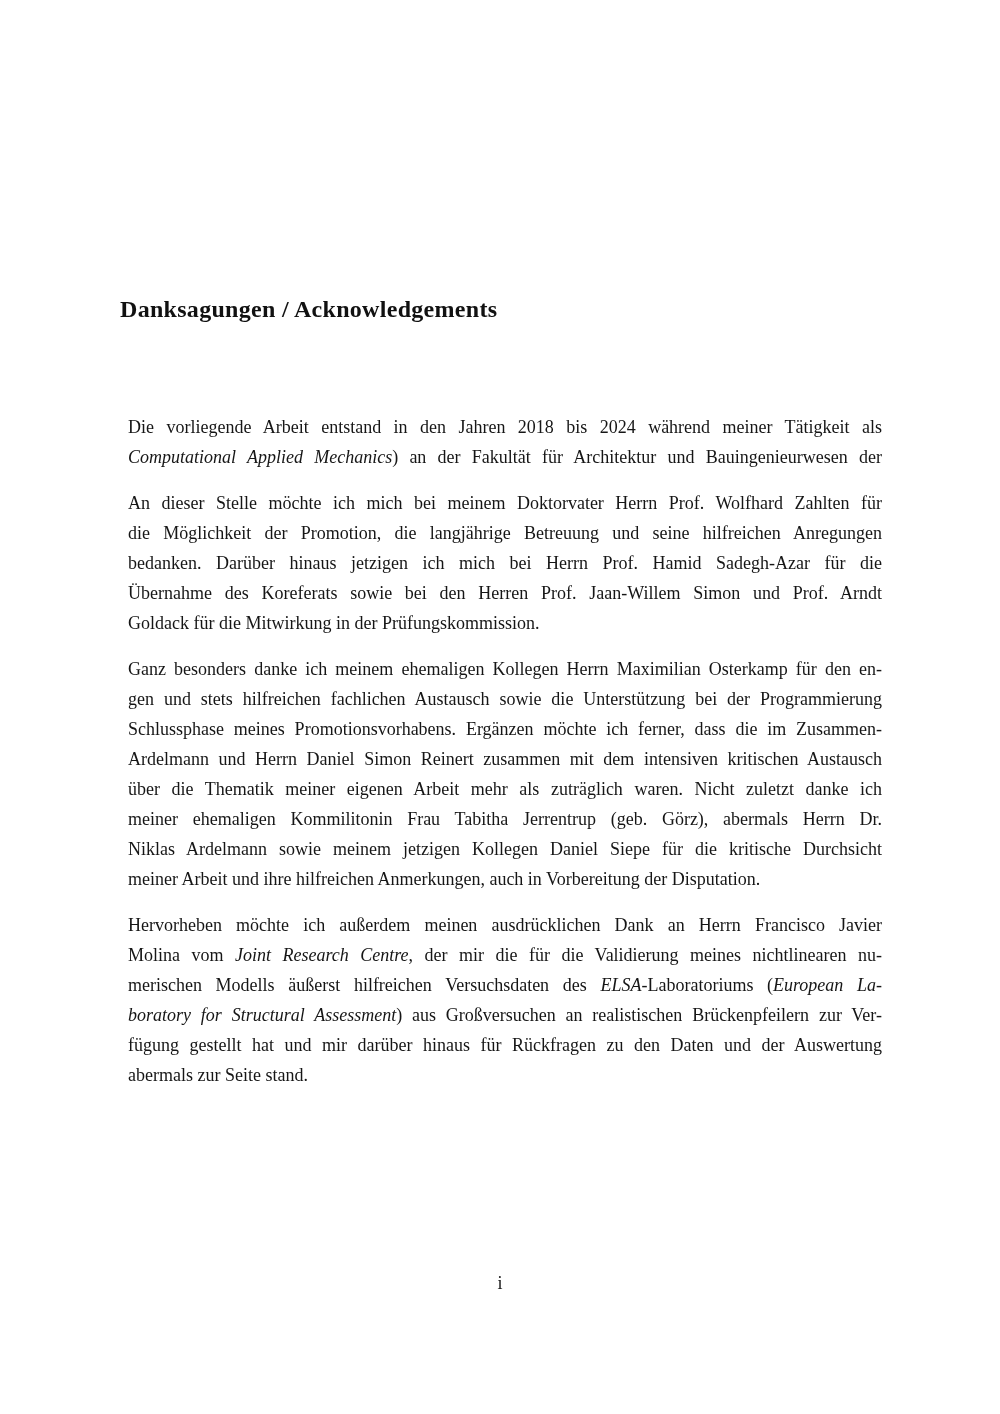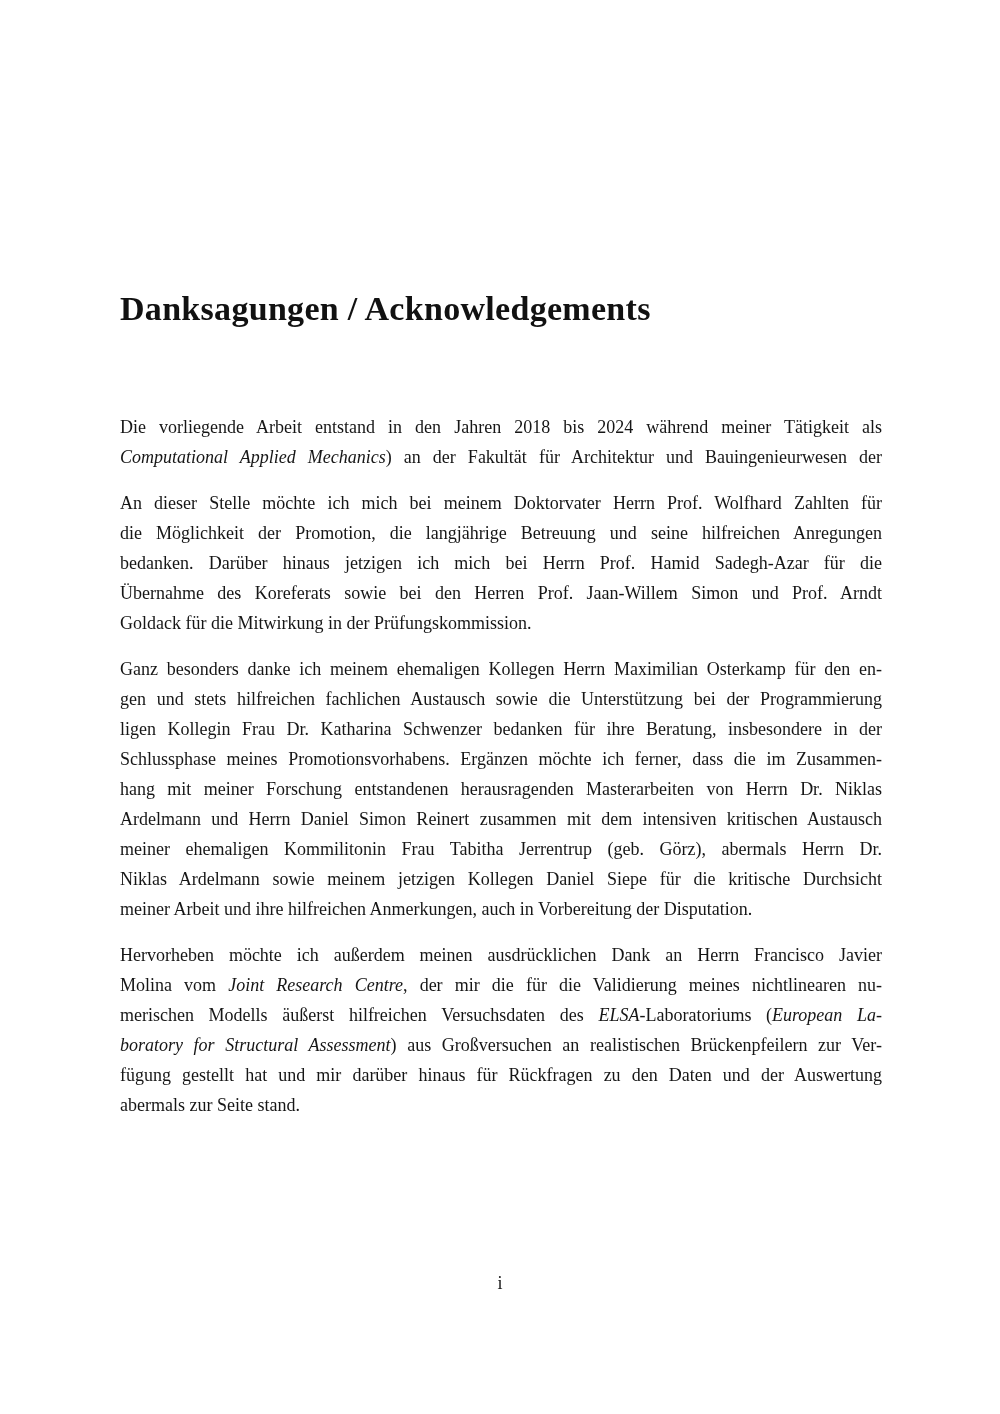--- a/index.html
+++ b/index.html
@@ -18,35 +18,35 @@
   .page {
     position: absolute;
     inset: 0;
     background: #ffffff;
   }
   h1.title {
     position: absolute;
     left: 120px;
     top: 291px;
     margin: 0;
-    font-size: 34px;
+    font-size: 24px;
     line-height: 36px;
     font-weight: 700;
     letter-spacing: 0.3px;
     color: #111111;
     white-space: nowrap;
   }
   .content {
     position: absolute;
     left: 120px;
     top: 412px;
     width: 762px;
   }
   .content p {
-    margin: 0 0 16px 0;
+    margin: 0 0 16px 8px;
     padding: 0;
     font-size: 18px;
     line-height: 30px;
   }
   .content p:last-child { margin-bottom: 0; }
   .line {
     display: block;
     text-align: justify;
     text-align-last: justify;
     white-space: normal;
@@ -79,24 +79,23 @@
       <p>
         <span class="line"><span>An dieser Stelle möchte ich mich bei meinem Doktorvater Herrn Prof. Wolfhard Zahlten für</span></span>
         <span class="line"><span>die Möglichkeit der Promotion, die langjährige Betreuung und seine hilfreichen Anregungen</span></span>
         <span class="line"><span>bedanken. Darüber hinaus jetzigen ich mich bei Herrn Prof. Hamid Sadegh-Azar für die</span></span>
         <span class="line"><span>Übernahme des Koreferats sowie bei den Herren Prof. Jaan-Willem Simon und Prof. Arndt</span></span>
         <span class="line last"><span>Goldack für die Mitwirkung in der Prüfungskommission.</span></span>
       </p>
       <p>
         <span class="line"><span>Ganz besonders danke ich meinem ehemaligen Kollegen Herrn Maximilian Osterkamp für den en-</span></span>
         <span class="line"><span>gen und stets hilfreichen fachlichen Austausch sowie die Unterstützung bei der Programmierung</span></span>
-        <span class="line"><span>ligen Kollegin Frau Dr. Katharina Schwenzer bedanken für ihre Beratung, insbesondere in der</span></span>
         <span class="line"><span>Schlussphase meines Promotionsvorhabens. Ergänzen möchte ich ferner, dass die im Zusammen-</span></span>
-        <span class="line"><span>hang mit meiner Forschung entstandenen herausragenden Masterarbeiten von Herrn Dr. Niklas</span></span>
         <span class="line"><span>Ardelmann und Herrn Daniel Simon Reinert zusammen mit dem intensiven kritischen Austausch</span></span>
+        <span class="line"><span>über die Thematik meiner eigenen Arbeit mehr als zuträglich waren. Nicht zuletzt danke ich</span></span>
         <span class="line"><span>meiner ehemaligen Kommilitonin Frau Tabitha Jerrentrup (geb. Görz), abermals Herrn Dr.</span></span>
         <span class="line"><span>Niklas Ardelmann sowie meinem jetzigen Kollegen Daniel Siepe für die kritische Durchsicht</span></span>
         <span class="line last"><span>meiner Arbeit und ihre hilfreichen Anmerkungen, auch in Vorbereitung der Disputation.</span></span>
       </p>
       <p>
         <span class="line"><span>Hervorheben möchte ich außerdem meinen ausdrücklichen Dank an Herrn Francisco Javier</span></span>
         <span class="line"><span>Molina vom </span><i>Joint Research Centre</i><span>, der mir die für die Validierung meines nichtlinearen nu-</span></span>
         <span class="line"><span>merischen Modells äußerst hilfreichen Versuchsdaten des </span><i>ELSA</i><span>-Laboratoriums (</span><i>European La-</i></span>
         <span class="line"><i>boratory for Structural Assessment</i><span>) aus Großversuchen an realistischen Brückenpfeilern zur Ver-</span></span>
         <span class="line"><span>fügung gestellt hat und mir darüber hinaus für Rückfragen zu den Daten und der Auswertung</span></span>

